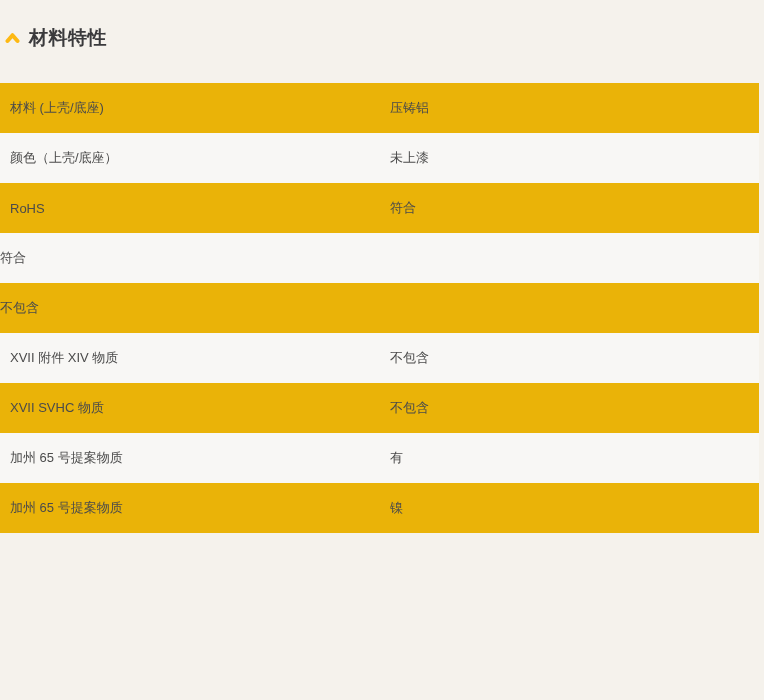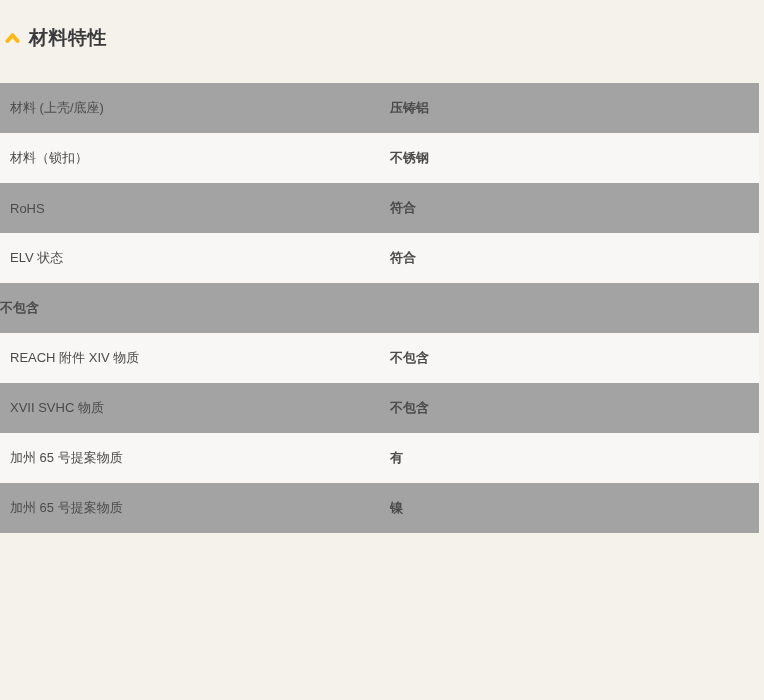--- a/index.html
+++ b/index.html
@@ -31,34 +31,33 @@
     color: #3a3a3c;
     letter-spacing: 0.5px;
   }
   .spec-table {
     width: 759px;
   }
   .spec-row {
     height: 50px;
     display: flex;
     align-items: center;
-    background: #a3a3a3;
+    background: #eab308;
     font-size: 13px;
     color: #4b4b4b;
   }
   .spec-row:nth-child(even) {
     background: #f8f7f5;
   }
   .cell-label {
     flex: 0 0 390px;
     padding-left: 10px;
   }
   .cell-value {
     flex: 1 1 auto;
-    font-weight: bold;
   }
 </style>
 </head>
 <body>
 
 <div>
 
   <div class="section-header">
     <span class="chevron">
       <svg width="15" height="12" viewBox="0 0 15 12">
@@ -69,43 +68,42 @@
   </div>
 
   <div class="spec-table">
 
     <div class="spec-row">
       <div class="cell-label">材料 (上壳/底座)</div>
       <div class="cell-value">压铸铝</div>
     </div>
 
 
+    <div class="spec-row">
+      <div class="cell-label">颜色（上壳/底座）</div>
+      <div class="cell-value">未上漆</div>
+    </div>
 
-    <div class="spec-row">
-      <div class="cell-label">材料（锁扣）</div>
-      <div class="cell-value">不锈钢</div>
-    </div>
 
     <div class="spec-row">
       <div class="cell-label">RoHS</div>
       <div class="cell-value">符合</div>
     </div>
 
     <div class="spec-row">
-      <div class="cell-label">ELV 状态</div>
       <div class="cell-value">符合</div>
     </div>
 
 
     <div class="spec-row">
       <div class="cell-value">不包含</div>
     </div>
 
     <div class="spec-row">
-      <div class="cell-label">REACH 附件 XIV 物质</div>
+      <div class="cell-label">XVII 附件 XIV 物质</div>
       <div class="cell-value">不包含</div>
     </div>
 
     <div class="spec-row">
       <div class="cell-label">XVII SVHC 物质</div>
       <div class="cell-value">不包含</div>
     </div>
 
     <div class="spec-row">
       <div class="cell-label">加州 65 号提案物质</div>

